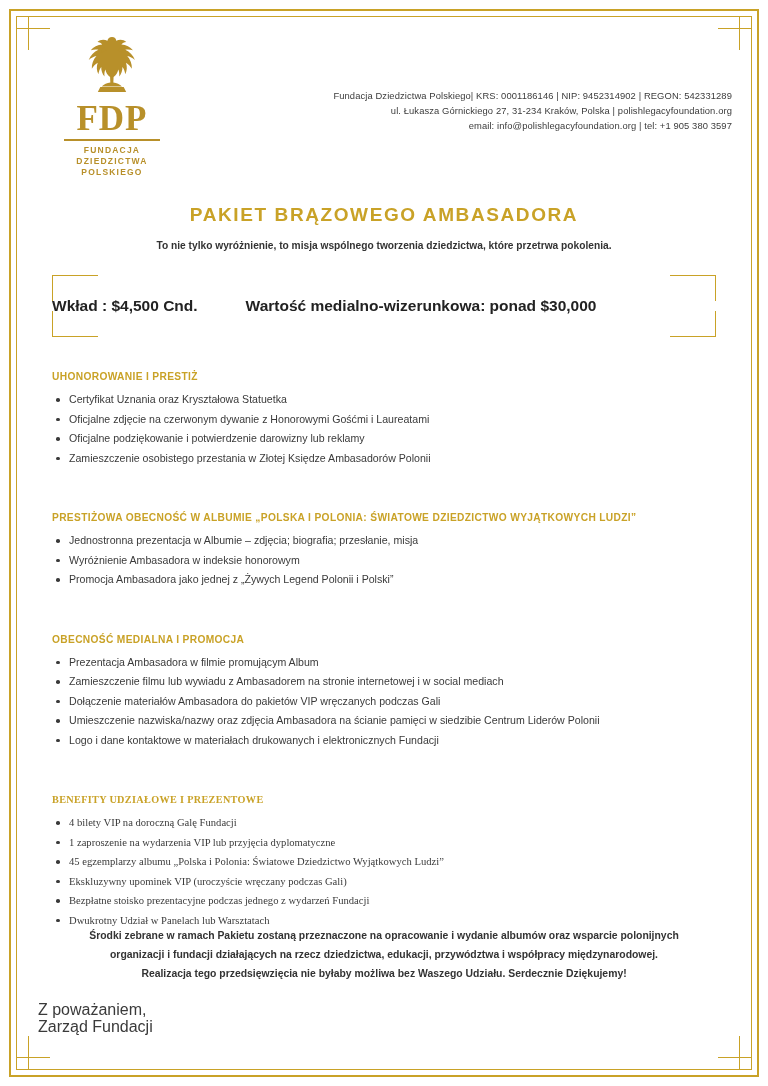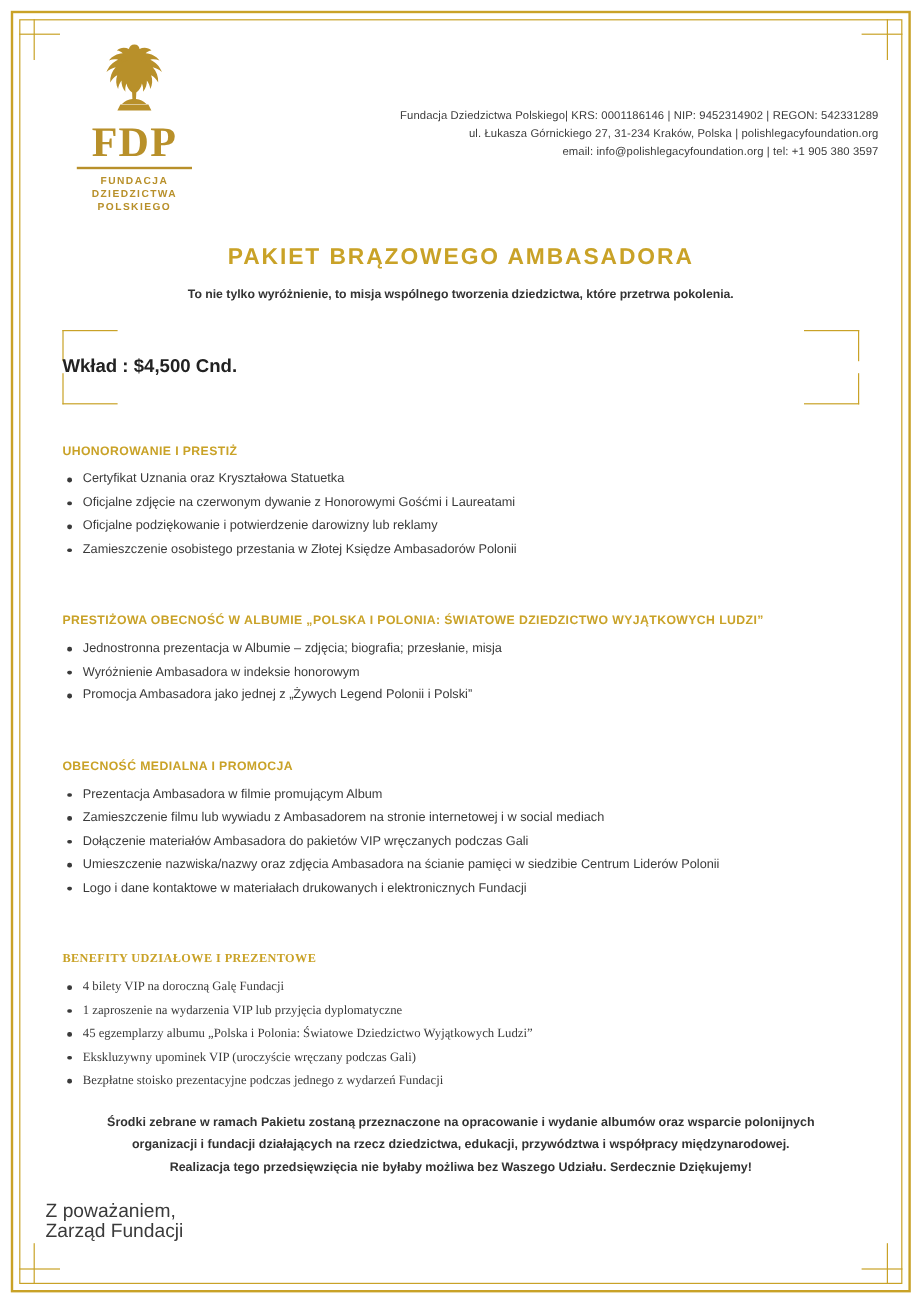--- a/index.html
+++ b/index.html
@@ -260,20 +260,21 @@
     <div class="title">PAKIET BRĄZOWEGO AMBASADORA</div>
     <div class="subtitle">To nie tylko wyróżnienie, to misja wspólnego tworzenia dziedzictwa, które przetrwa pokolenia.</div>
 
     <div class="value-box">
       <span class="br-tl"></span>
         <span class="br-tr"></span>
         <span class="br-bl"></span>
         <span class="br-br"></span>
       <div class="value-row">
         <div>Wkład : $4,500 Cnd.</div>
+        <div>Wartość medialno-wizerunkowa: ponad $30,000</div>
       </div>
     </div>
 
     <div class="sections">
 
       <div class="section">
         <div class="section-head">UHONOROWANIE I PRESTIŻ</div>
         <ul class="items">
           <li>Certyfikat Uznania oraz Kryształowa Statuetka</li>
           <li>Oficjalne zdjęcie na czerwonym dywanie z Honorowymi Gośćmi i Laureatami</li>
@@ -303,20 +304,21 @@
       </div>
 
       <div class="section">
         <div class="section-head">BENEFITY UDZIAŁOWE I PREZENTOWE</div>
         <ul class="items">
           <li>4 bilety VIP na doroczną Galę Fundacji</li>
           <li>1 zaproszenie na wydarzenia VIP lub przyjęcia dyplomatyczne</li>
           <li>45 egzemplarzy albumu „Polska i Polonia: Światowe Dziedzictwo Wyjątkowych Ludzi”</li>
           <li>Ekskluzywny upominek VIP (uroczyście wręczany podczas Gali)</li>
           <li>Bezpłatne stoisko prezentacyjne podczas jednego z wydarzeń Fundacji</li>
+          <li>Dwukrotny Udział w Panelach lub Warsztatach</li>
         </ul>
       </div>
 
     </div>
 
     <div class="footer-note">
       <div>Środki zebrane w ramach Pakietu zostaną przeznaczone na opracowanie i wydanie albumów oraz wsparcie polonijnych</div>
       <div>organizacji i fundacji działających na rzecz dziedzictwa, edukacji, przywództwa i współpracy międzynarodowej.</div>
       <div>Realizacja tego przedsięwzięcia nie byłaby możliwa bez Waszego Udziału. Serdecznie Dziękujemy!</div>
     </div>

